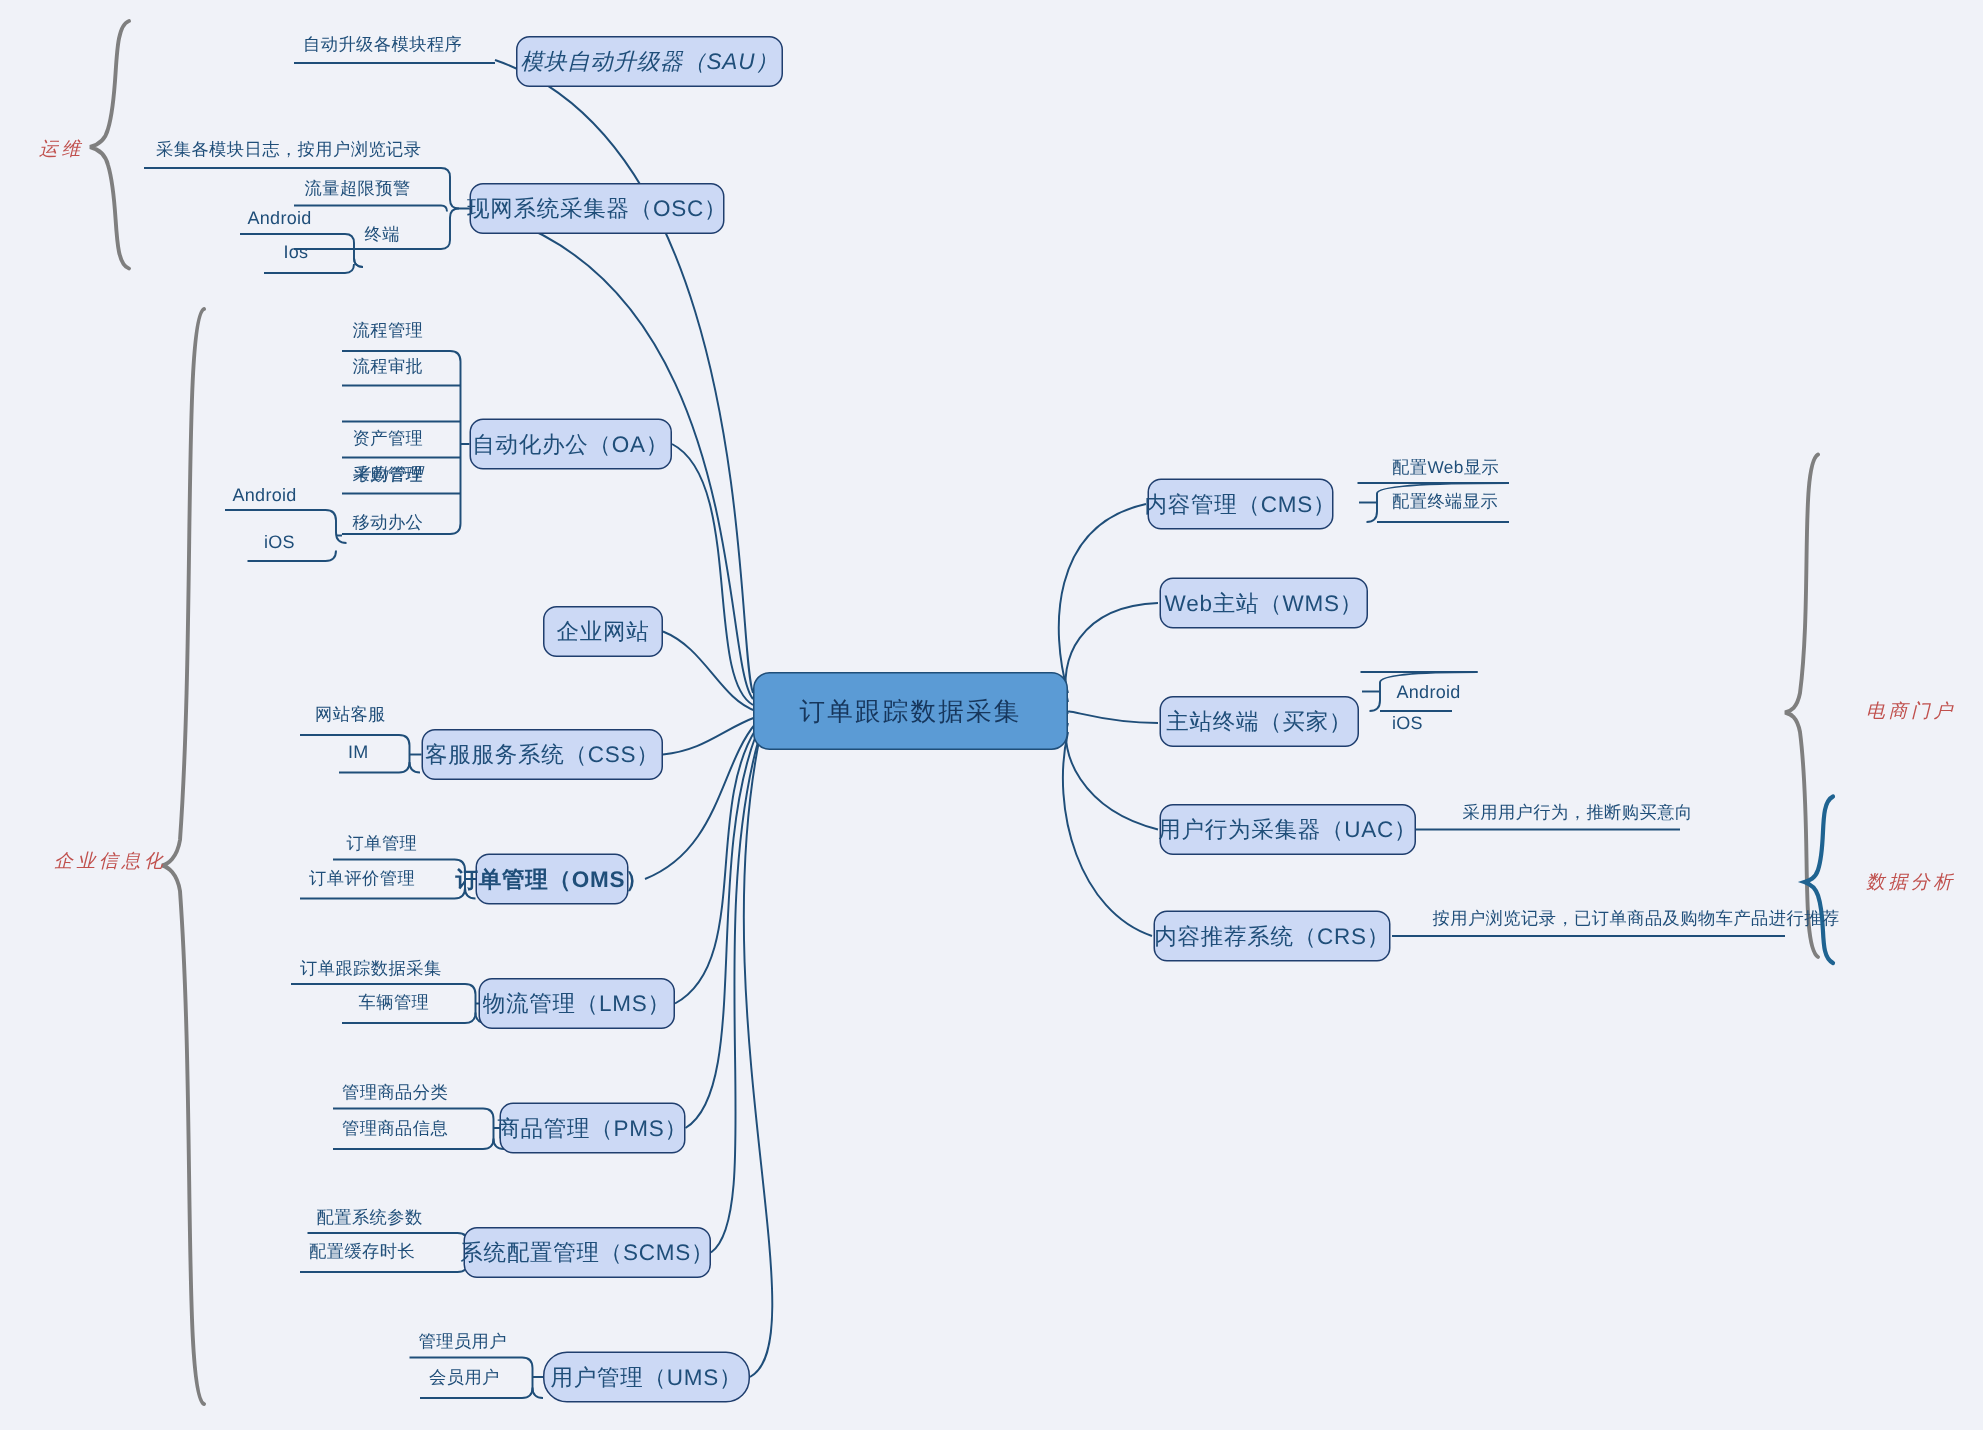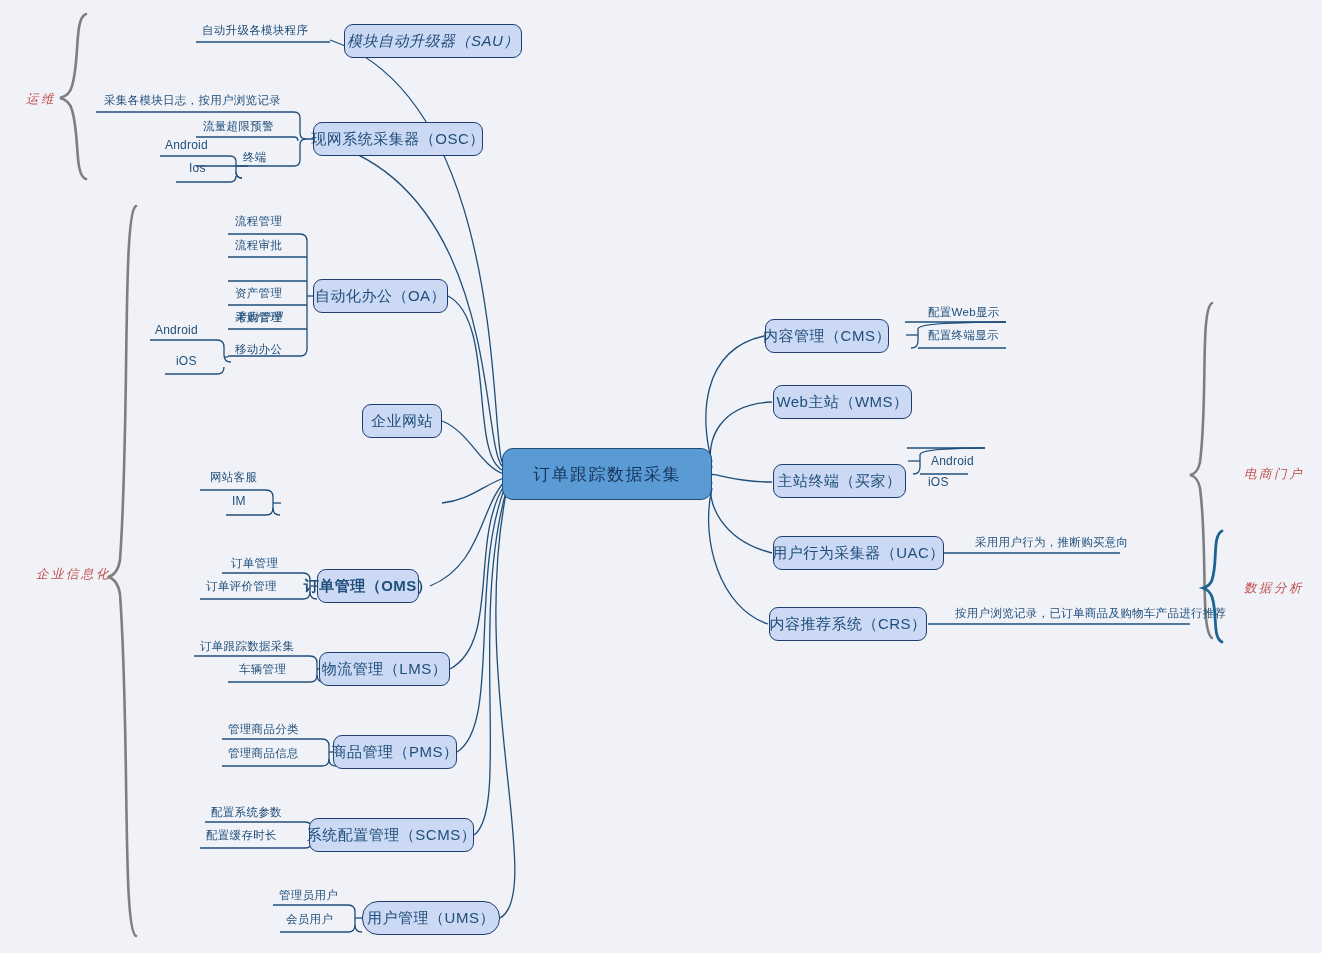--- a/index.html
+++ b/index.html
@@ -166,20 +166,21 @@
   <div class="node center" style="left:502px;top:448px;width:210px;">订单跟踪数据采集</div>
 
   <div class="node lvl1" style="left:344px;top:24px;width:178px;font-style:italic;">模块自动升级器（SAU）</div>
 
   <div class="node lvl1" style="left:313px;top:122px;width:170px;">现网系统采集器（OSC）</div>
 
   <div class="node lvl1" style="left:313px;top:279px;width:135px;">自动化办公（OA）</div>
 
   <div class="node lvl1" style="left:362px;top:404px;width:80px;">企业网站</div>
 
+  <div class="node lvl1" style="left:281px;top:486px;width:161px;">客服服务系统（CSS）</div>
 
   <div class="node lvl1" style="left:317px;top:569px;width:102px;font-weight:bold;">订单管理（OMS）</div>
 
   <div class="node lvl1" style="left:319px;top:652px;width:131px;">物流管理（LMS）</div>
 
   <div class="node lvl1" style="left:333px;top:735px;width:124px;">商品管理（PMS）</div>
 
   <div class="node lvl1" style="left:309px;top:818px;width:165px;">系统配置管理（SCMS）</div>
 
   <div class="node lvl1" style="left:362px;top:901px;width:138px;border-radius:16px;">用户管理（UMS）</div>

